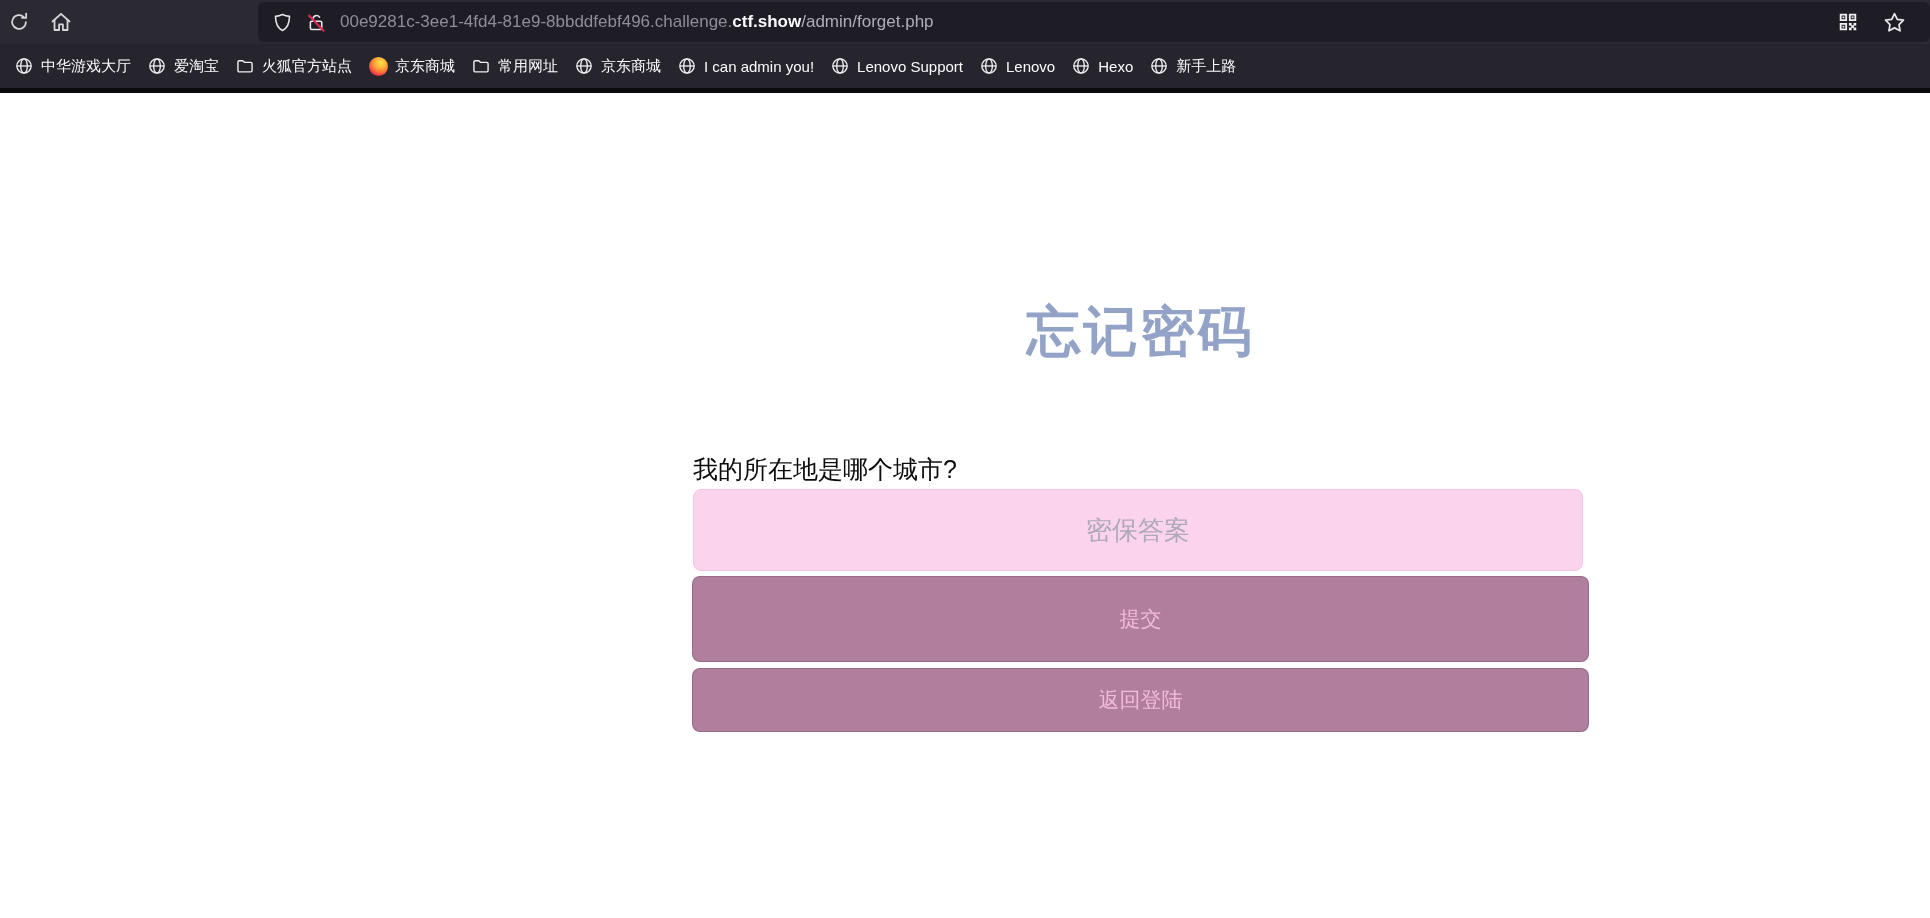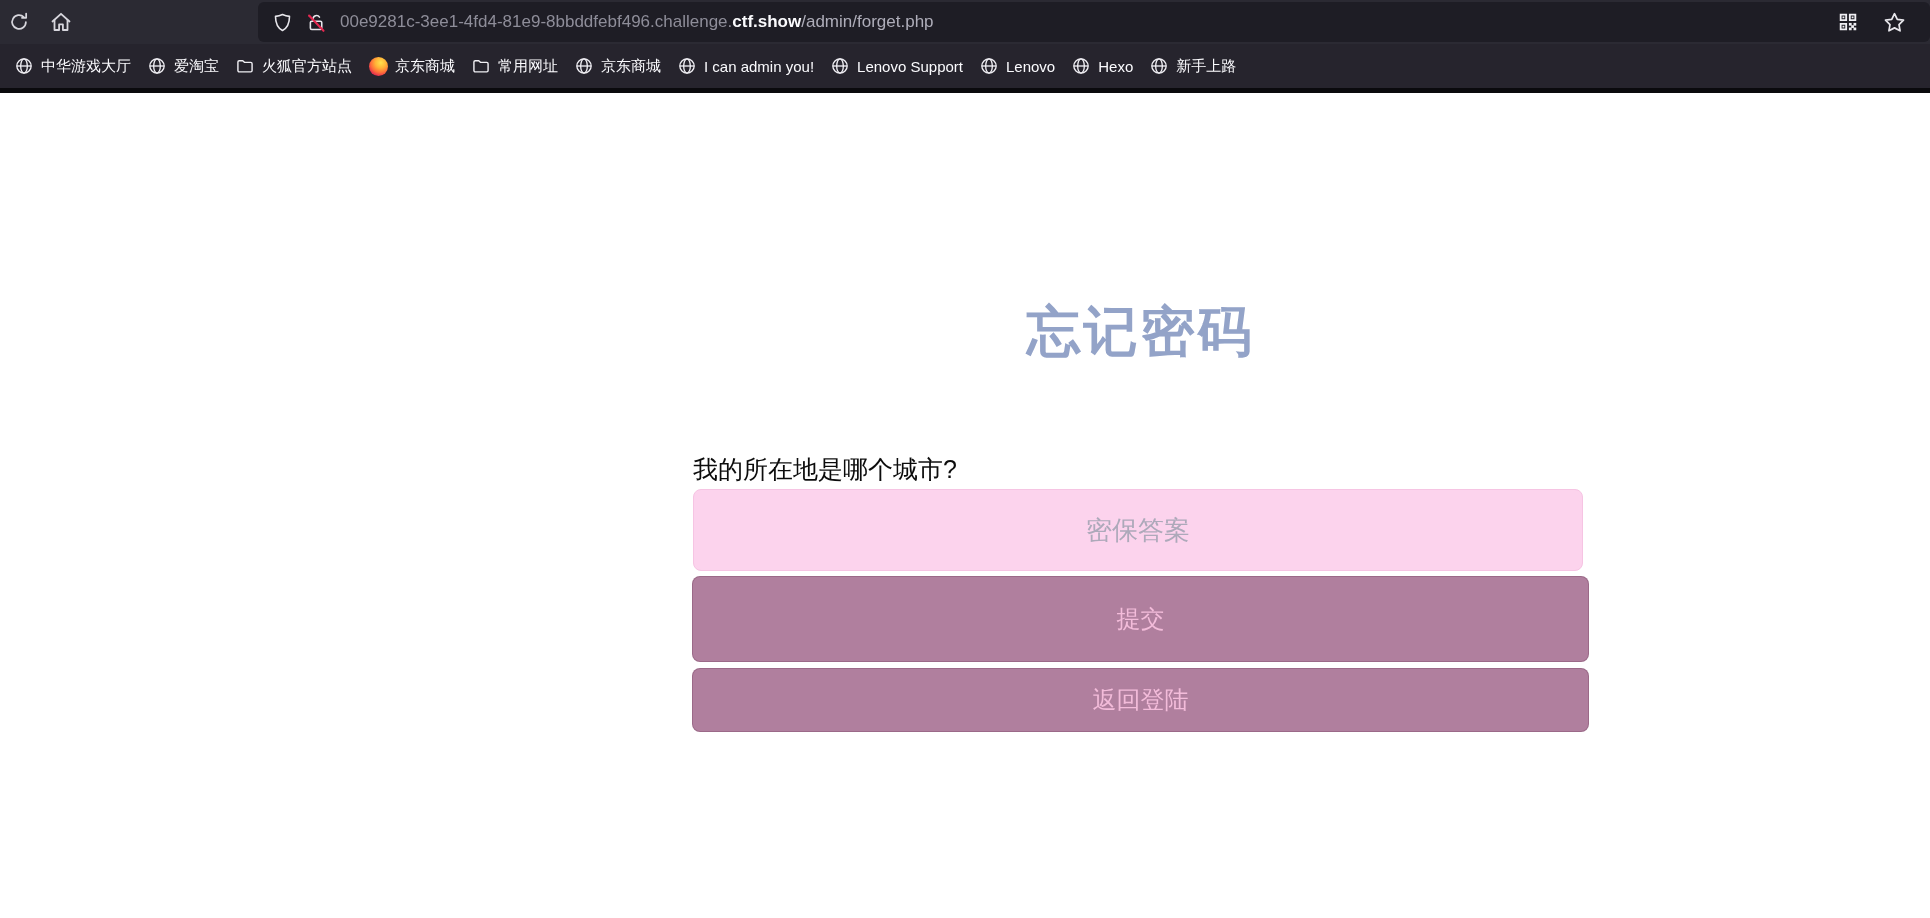--- a/index.html
+++ b/index.html
@@ -44,21 +44,21 @@
 
   .answer-input { position:absolute; top:391px; left:1px; width:890px; height:82px;
                   background:var(--input-bg, #fcd3ed); border:1px solid #f6c4e3;
                   border-radius:8px; text-align:center; font-size:26px; color:#0f766e;
                   font-family:"Liberation Sans", sans-serif; outline:none; }
   .answer-input::placeholder { color:var(--placeholder, #ada9ba); opacity:1; }
 
   .pill-btn { position:absolute; left:0; width:897px; display:block;
               background:var(--button-bg, #b07f9e); color:var(--button-text, #f3bcda);
               border:1px solid rgba(90,40,70,.25); border-radius:8px;
-              font-size:24px; font-family:"Liberation Sans", sans-serif; cursor:pointer; }
+              font-size:21px; font-family:"Liberation Sans", sans-serif; cursor:pointer; }
   .btn-submit { top:478px; height:86px; }
   .btn-back   { top:570px; height:64px; }
 
   svg.icn { display:block; }
 </style>
 </head>
 <body>
 
 <div class="chrome">
 

